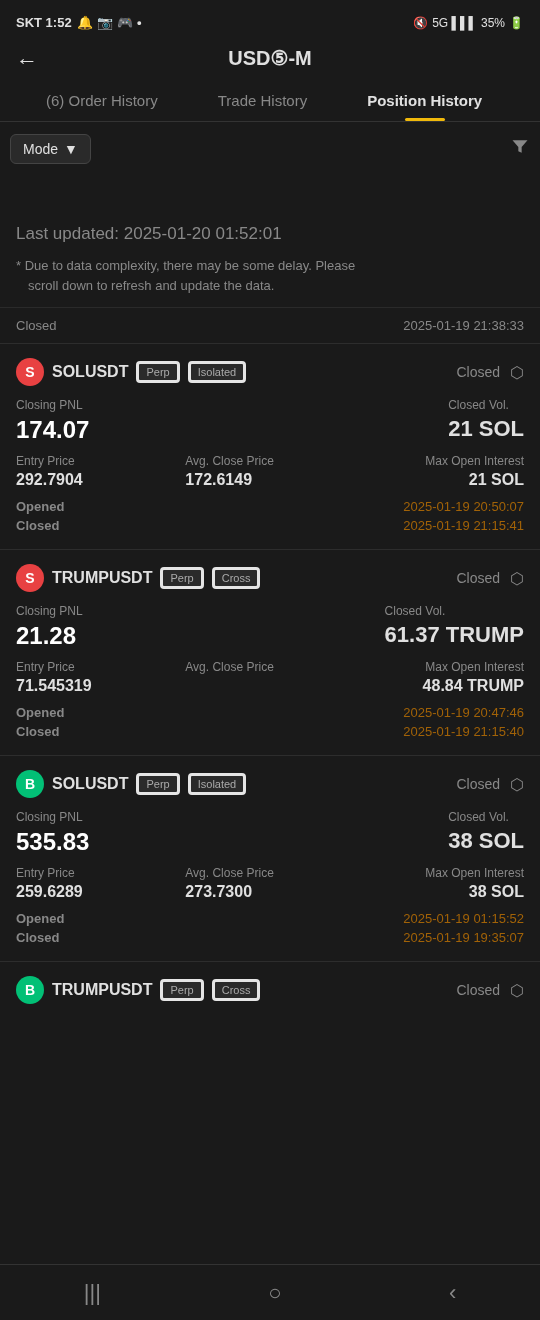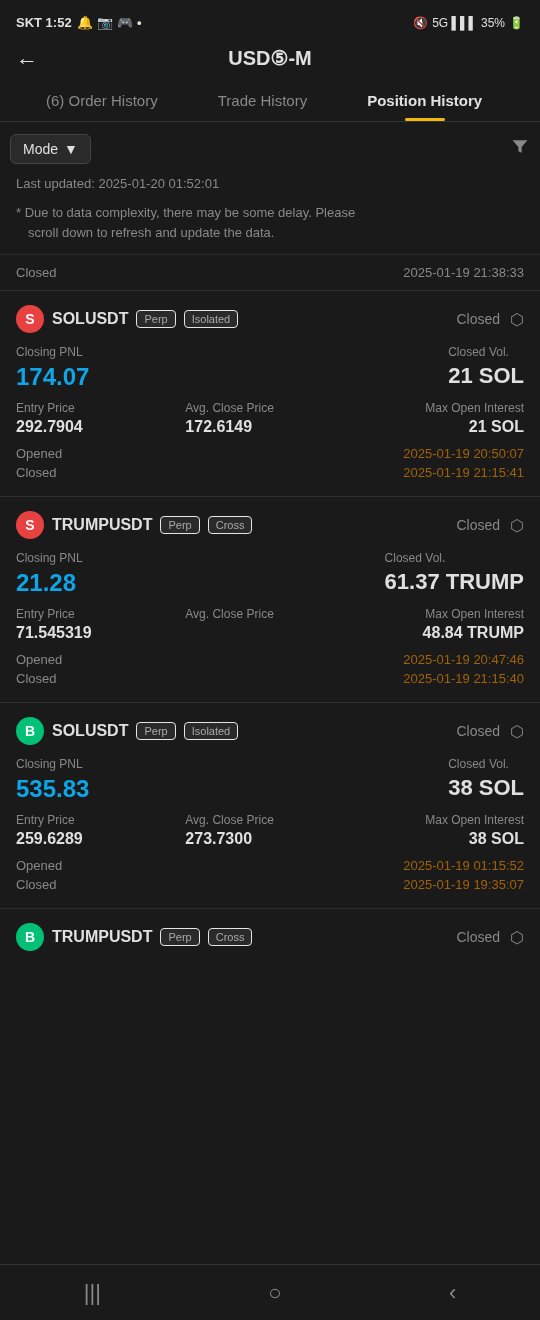--- a/index.html
+++ b/index.html
@@ -95,22 +95,23 @@
       font-size: 14px;
       cursor: pointer;
     }
     .filter-icon {
       color: #888;
       font-size: 18px;
       cursor: pointer;
     }
     .last-updated {
       padding: 0 16px 8px;
-      font-size: 13px;
-      color: #888;
+      font-size: 17px;
+      color: #888;
+      margin-top: 48px;
     }
     .notice {
       padding: 4px 16px 12px;
       font-size: 13px;
       color: #888;
       line-height: 1.5;
     }
     .notice span { display: block; }
     .notice .indent { padding-left: 12px; }
     .partial-entry {
@@ -157,21 +158,21 @@
       font-size: 16px;
       font-weight: 700;
       color: #e0e0e0;
     }
     .badge {
       font-size: 11px;
       padding: 2px 7px;
       border-radius: 4px;
       background: #2a2a2a;
       color: #aaa;
-      border: 1px solid #e5e5e5;
+      border: 3px solid #e5e5e5;
     }
     .card-header-right {
       display: flex;
       align-items: center;
       gap: 10px;
     }
     .status-closed {
       font-size: 14px;
       color: #888;
     }
@@ -188,21 +189,21 @@
     }
     .pnl-label {
       font-size: 12px;
       color: #888;
       margin-bottom: 4px;
     }
     .pnl-value {
       font-size: 24px;
       font-weight: 700;
     }
-    .pnl-value.green { color: #0ea5e9; }
+    .pnl-value.green { color: #ffffff; }
     .closed-vol-label {
       font-size: 12px;
       color: #888;
       margin-bottom: 4px;
       text-align: left;
     }
     .closed-vol-value {
       font-size: 22px;
       font-weight: 700;
       color: #e0e0e0;
@@ -228,20 +229,21 @@
     .price-block.right { text-align: right; }
     .time-row {
       display: flex;
       justify-content: space-between;
       align-items: center;
       margin-top: 4px;
     }
     .time-label {
       font-size: 13px;
       color: #888;
+      font-weight: bold;
     }
     .time-value {
       font-size: 13px;
       color: #a16207;
     }
     .nav-bar {
       position: fixed;
       bottom: 0;
       left: 0;
       width: 540px;

